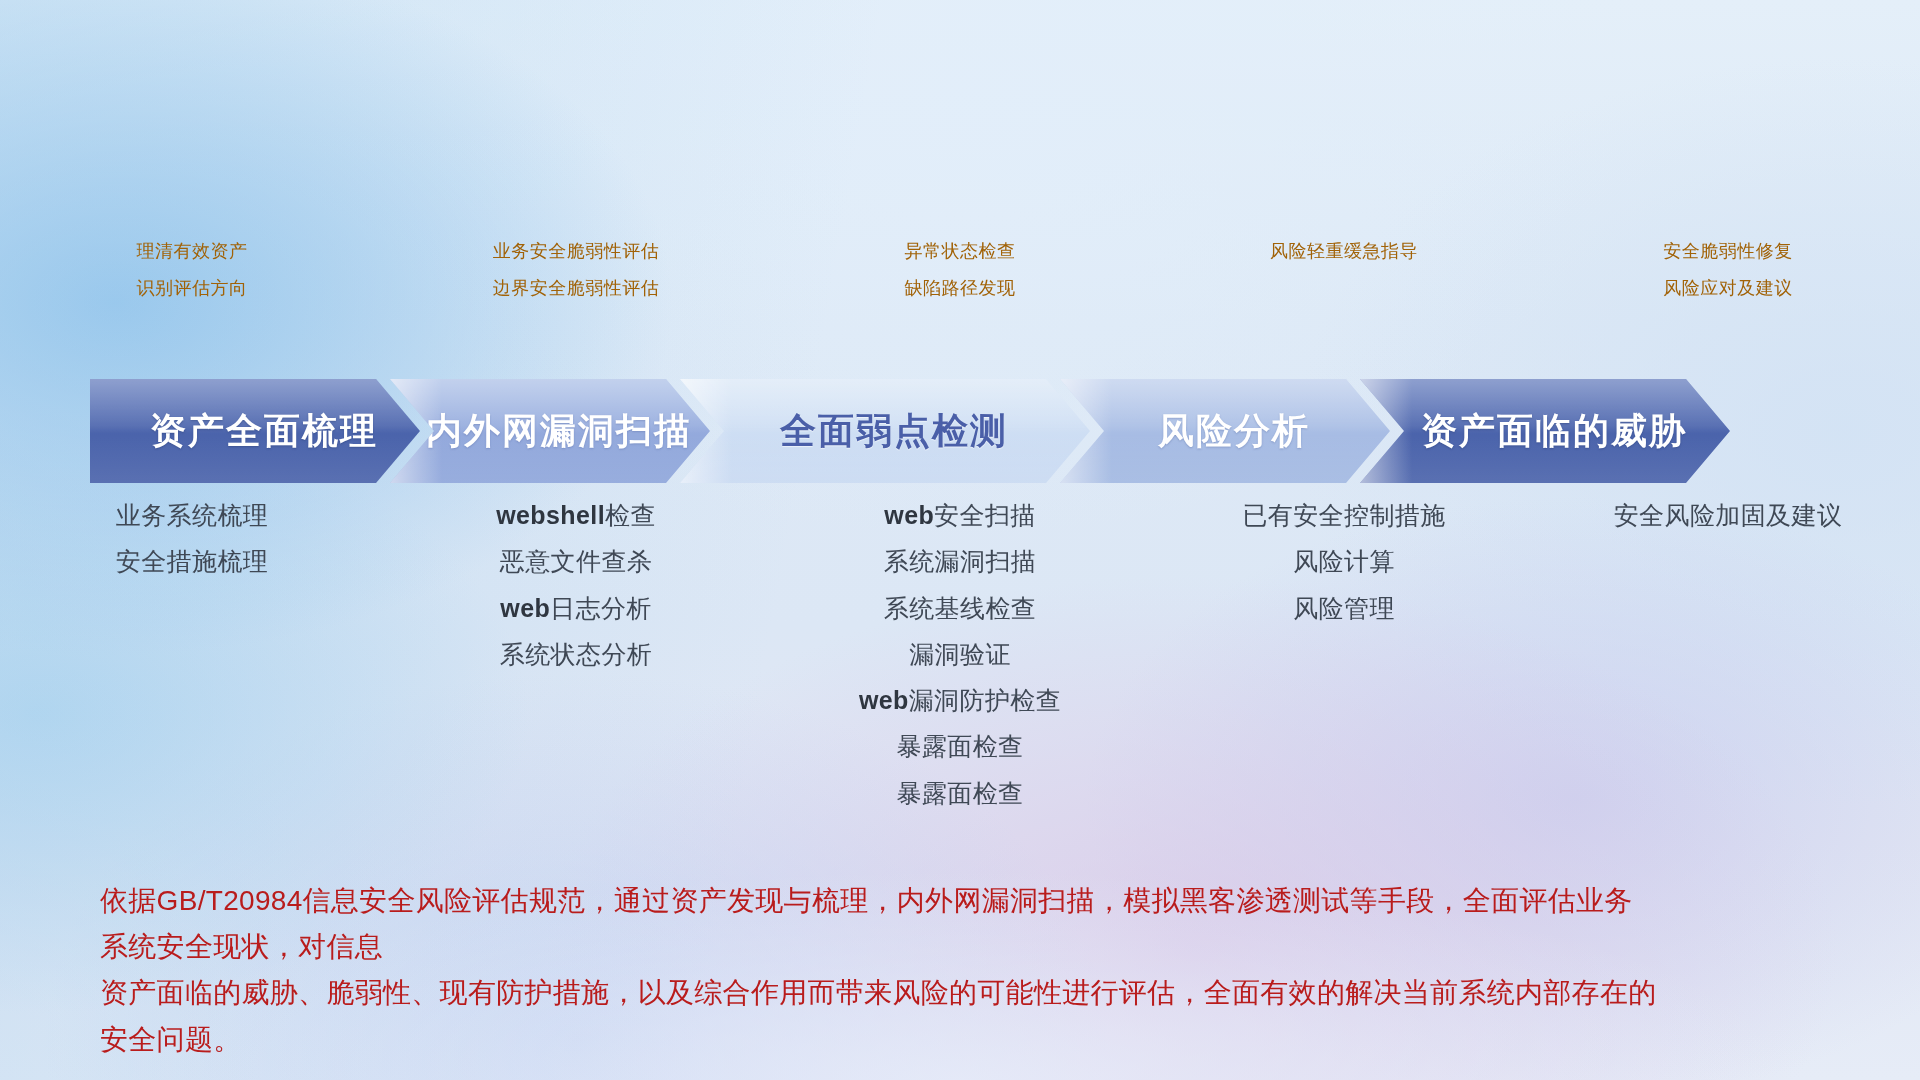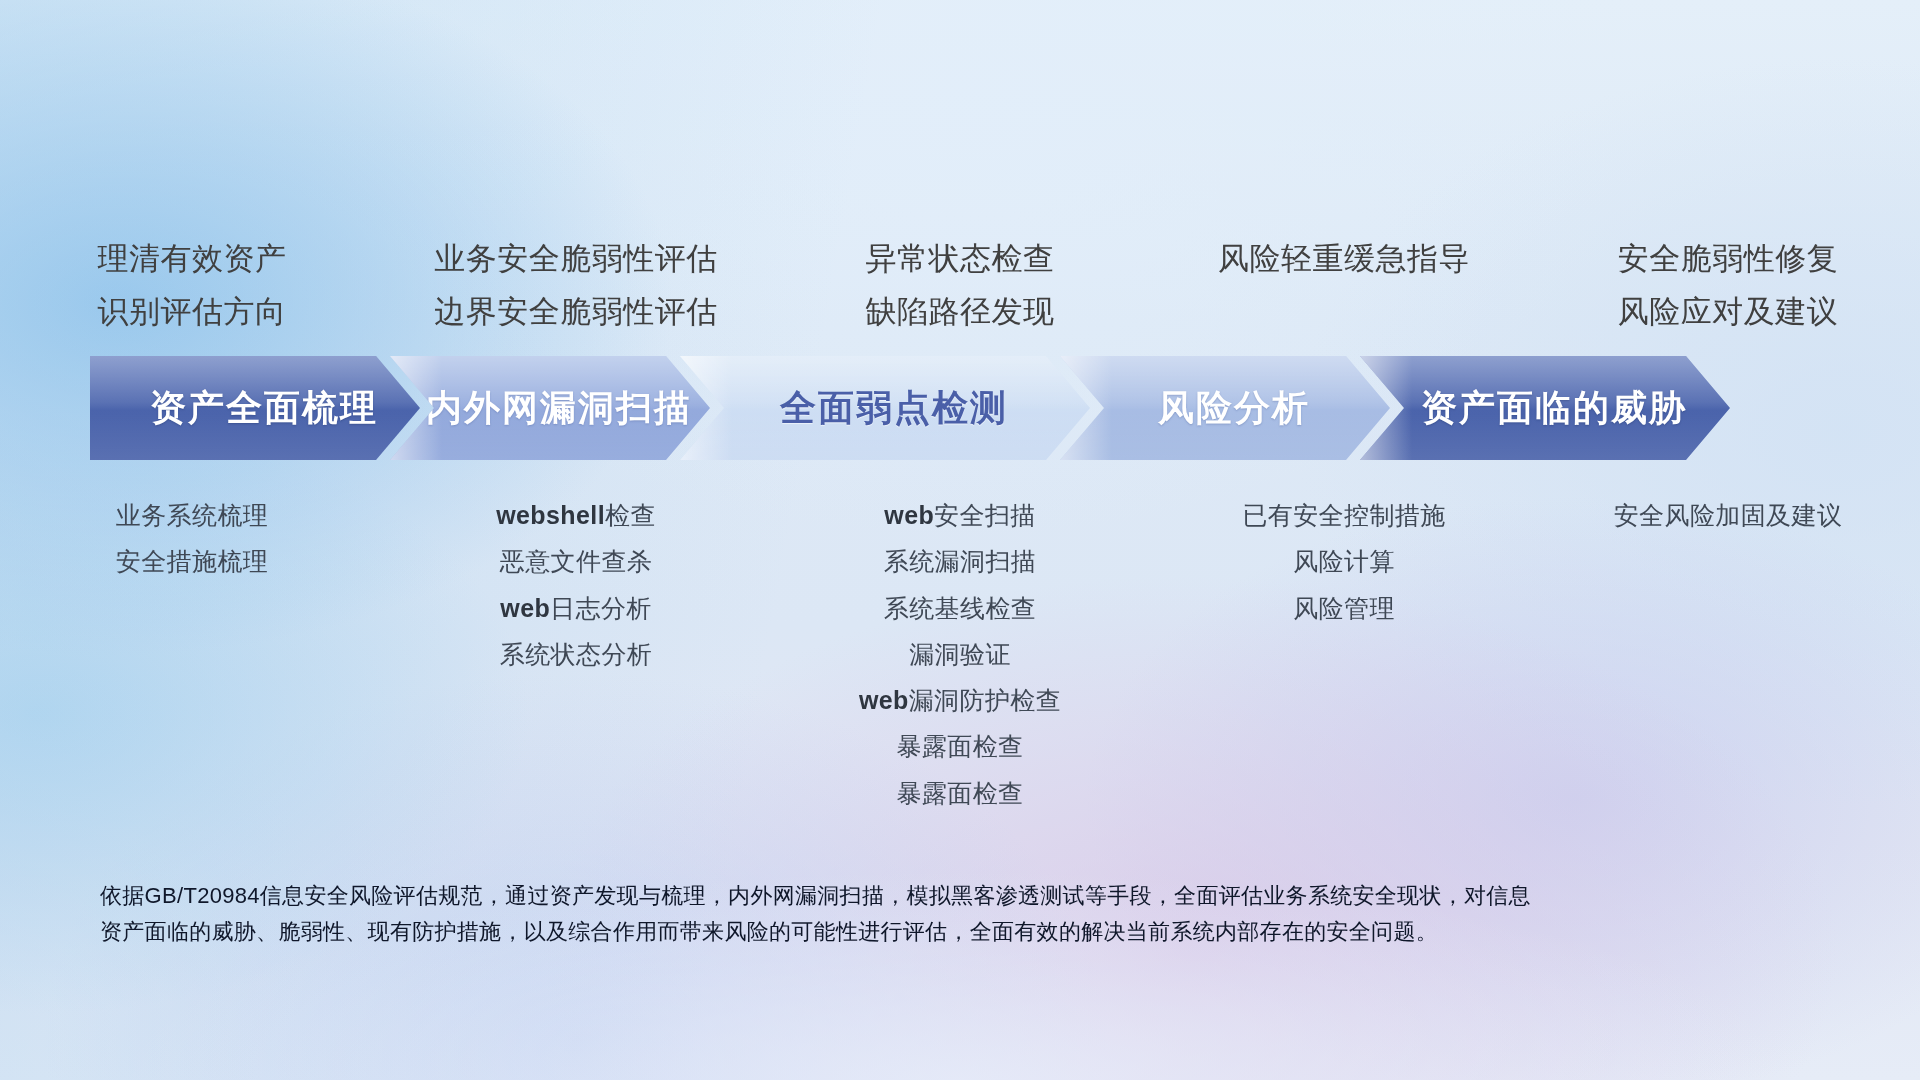--- a/index.html
+++ b/index.html
@@ -54,31 +54,31 @@
   .top-col {
     flex: 1 1 0;
     display: flex;
     flex-direction: column;
     align-items: center;
     justify-content: flex-start;
     gap: 14px;
     padding-top: 10px;
   }
   .top-col .line {
-    font-size: 31px;
-    color: #404040;
+    font-size: 18px;
+    color: #a16207;
     letter-spacing: 0.5px;
     white-space: nowrap;
     line-height: 1.25;
   }
 
   
   .band {
     position: absolute;
-    top: 356px;
+    top: 379px;
     left: 90px;
     width: 1750px;
     height: 104px;
     display: flex;
   }
   .chev {
     position: relative;
     height: 104px;
     display: flex;
     align-items: center;
@@ -164,23 +164,23 @@
     font-weight: bold;
     color: #2f3640;
   }
 
   
   .footer {
     position: absolute;
     left: 100px;
     top: 878px;
     width: 1560px;
-    font-size: 22px;
+    font-size: 28px;
     line-height: 1.65;
-    color: #0f172a;
+    color: #b91c1c;
     letter-spacing: 0.3px;
   }
   .footer .fline { display: block; }
 </style>
 </head>
 <body>
 
 <div class="bg"></div>
 <div class="bg-wash"></div>
 

